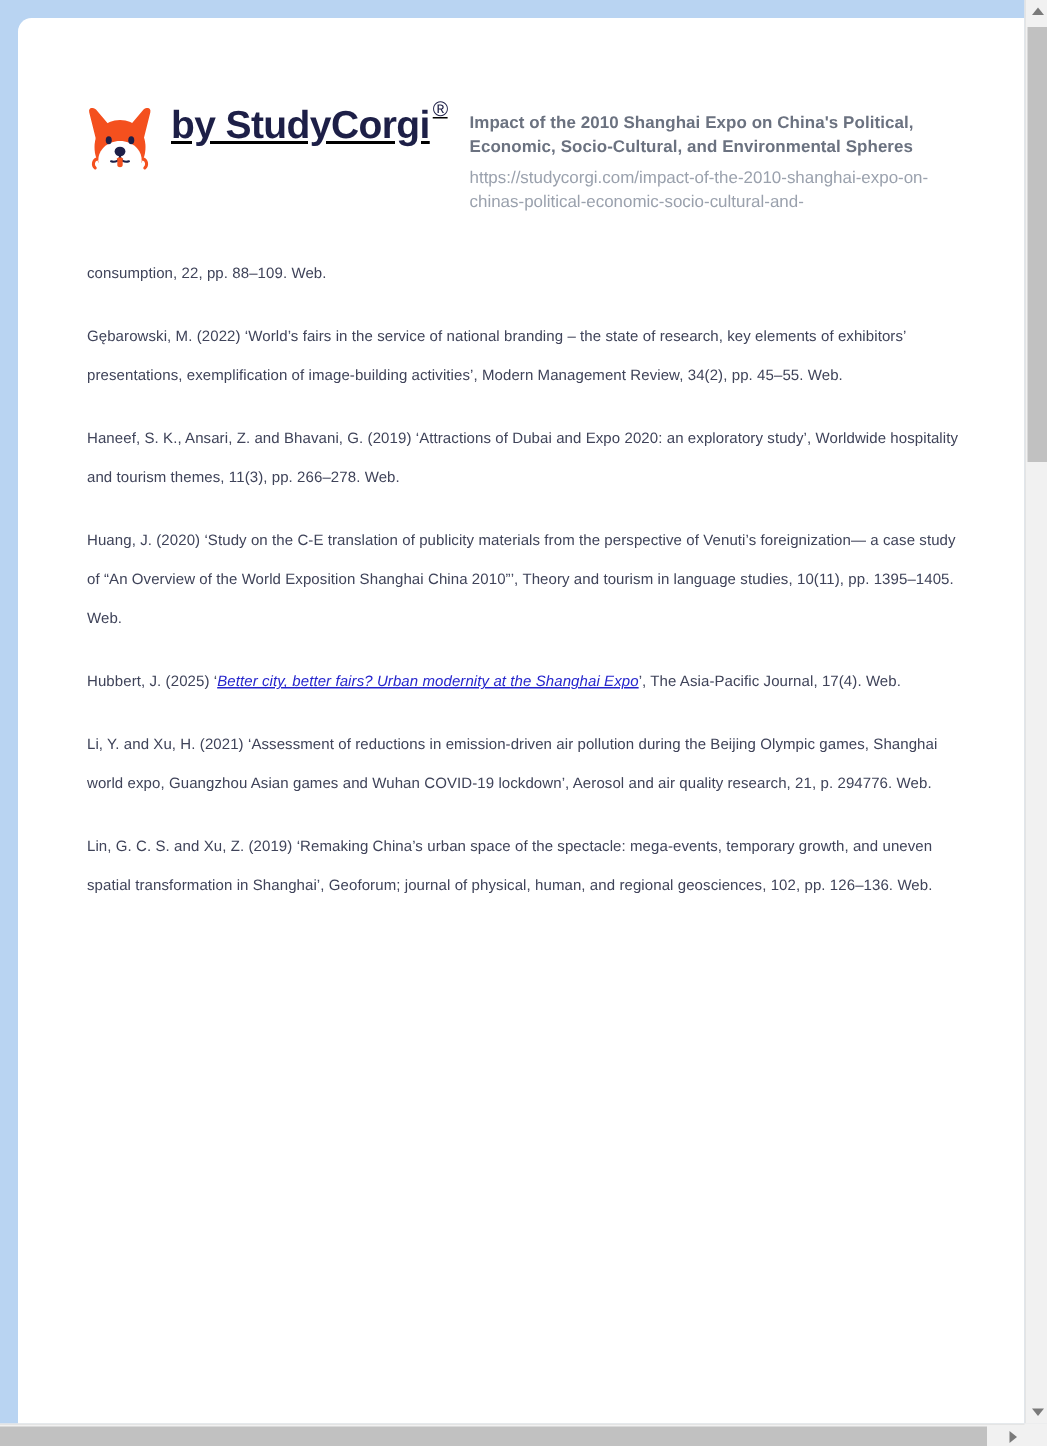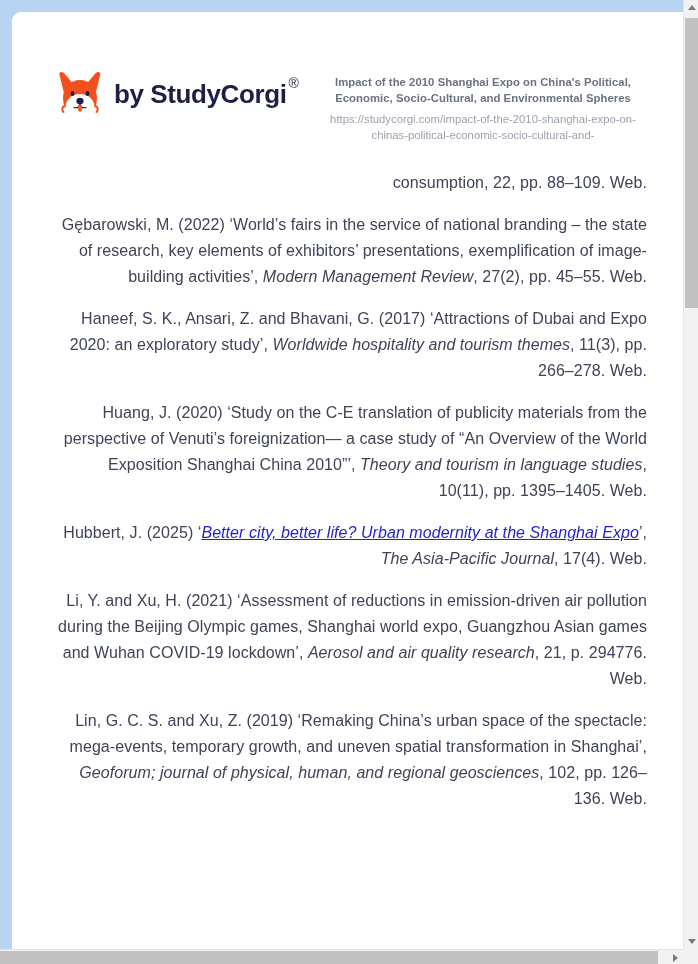--- a/index.html
+++ b/index.html
@@ -45,23 +45,24 @@
   .doc-header {
     display: flex;
     align-items: flex-start;
     justify-content: space-between;
     padding: 48px 30px 0 45px;
     height: 118px;
   }
 
   .brand-block {
     display: flex;
-    align-items: center;
+    align-items: flex-start;
     gap: 11px;
     padding-top: 10px;
+    text-decoration: underline;
   }
 
   .corgi-logo {
     width: 46px;
     height: 48px;
     flex: 0 0 auto;
     display: block;
   }
 
   .wordmark {
@@ -77,21 +78,21 @@
   .wordmark .reg {
     font-size: 14px;
     font-weight: normal;
     vertical-align: super;
     position: relative;
     top: -5px;
     left: 2px;
   }
 
   .header-meta {
-    text-align: center;
+    text-align: left;
     max-width: 340px;
     padding-top: 14px;
   }
   .header-title {
     font-size: 11.3px;
     font-weight: bold;
     color: #6b7280;
     line-height: 1.45;
     letter-spacing: 0.05px;
     margin: 0;
@@ -103,30 +104,29 @@
     line-height: 1.45;
     margin: 4px 0 4px 0;
     word-break: break-word;
   }
 
   
   .doc-body {
     padding: 40px 36px 0 46px;
   }
   .ref-entry {
-    font-size: 16px;
+    font-size: 10px;
     line-height: 26px;
     color: #3f4359;
     margin: 0 0 16px 0;
-    text-align: right;
+    text-align: left;
     letter-spacing: 0.06px;
   }
   .ref-entry:last-child { margin-bottom: 16px; }
   .ref-entry i, .ref-entry .ital {
-    font-style: italic;
   }
   .ref-entry a, .ref-link {
     color: #2424cc;
     font-style: italic;
     text-decoration: underline;
   }
 
   
   .scrollbar-v {
     position: absolute;
@@ -248,24 +248,24 @@
       <div class="header-meta">
         <p class="header-title">Impact of the 2010 Shanghai Expo on China's Political, Economic, Socio-Cultural, and Environmental Spheres</p>
         <p class="header-url">https://studycorgi.com/impact-of-the-2010-shanghai-expo-on-chinas-political-economic-socio-cultural-and-</p>
       </div>
 
     </div>
 
     <div class="doc-body">
 
     <p class="ref-entry"><span>consumption, 22, pp. 88–109. Web.</span></p>
-        <p class="ref-entry"><span>Gębarowski, M. (2022) ‘World’s fairs in the service of national branding – the state of research, key elements of exhibitors’ presentations, exemplification of image-building activities’, </span><span class="ital">Modern Management Review</span><span>, 27(2), pp. 45–55. Web.</span></p>
-        <p class="ref-entry"><span>Haneef, S. K., Ansari, Z. and Bhavani, G. (2017) ‘Attractions of Dubai and Expo 2020: an exploratory study’, </span><span class="ital">Worldwide hospitality and tourism themes</span><span>, 11(3), pp. 266–278. Web.</span></p>
+        <p class="ref-entry"><span>Gębarowski, M. (2022) ‘World’s fairs in the service of national branding – the state of research, key elements of exhibitors’ presentations, exemplification of image-building activities’, </span><span class="ital">Modern Management Review</span><span>, 34(2), pp. 45–55. Web.</span></p>
+        <p class="ref-entry"><span>Haneef, S. K., Ansari, Z. and Bhavani, G. (2019) ‘Attractions of Dubai and Expo 2020: an exploratory study’, </span><span class="ital">Worldwide hospitality and tourism themes</span><span>, 11(3), pp. 266–278. Web.</span></p>
         <p class="ref-entry"><span>Huang, J. (2020) ‘Study on the C-E translation of publicity materials from the perspective of Venuti’s foreignization— a case study of “An Overview of the World Exposition Shanghai China 2010”’, </span><span class="ital">Theory and tourism in language studies</span><span>, 10(11), pp. 1395–1405. Web.</span></p>
-        <p class="ref-entry"><span>Hubbert, J. (2025) ‘</span><a class="ref-link" href="#">Better city, better life? Urban modernity at the Shanghai Expo</a><span>’, </span><span class="ital">The Asia-Pacific Journal</span><span>, 17(4). Web.</span></p>
+        <p class="ref-entry"><span>Hubbert, J. (2025) ‘</span><a class="ref-link" href="#">Better city, better fairs? Urban modernity at the Shanghai Expo</a><span>’, </span><span class="ital">The Asia-Pacific Journal</span><span>, 17(4). Web.</span></p>
         <p class="ref-entry"><span>Li, Y. and Xu, H. (2021) ‘Assessment of reductions in emission-driven air pollution during the Beijing Olympic games, Shanghai world expo, Guangzhou Asian games and Wuhan COVID-19 lockdown’, </span><span class="ital">Aerosol and air quality research</span><span>, 21, p. 294776. Web.</span></p>
         <p class="ref-entry"><span>Lin, G. C. S. and Xu, Z. (2019) ‘Remaking China’s urban space of the spectacle: mega-events, temporary growth, and uneven spatial transformation in Shanghai’, </span><span class="ital">Geoforum; journal of physical, human, and regional geosciences</span><span>, 102, pp. 126–136. Web.</span></p>
       </div>
 
   </div>
 </div>
 
 <div class="scrollbar-v">
   <div class="sb-btn">
     <span class="sb-arrow up"></span>

